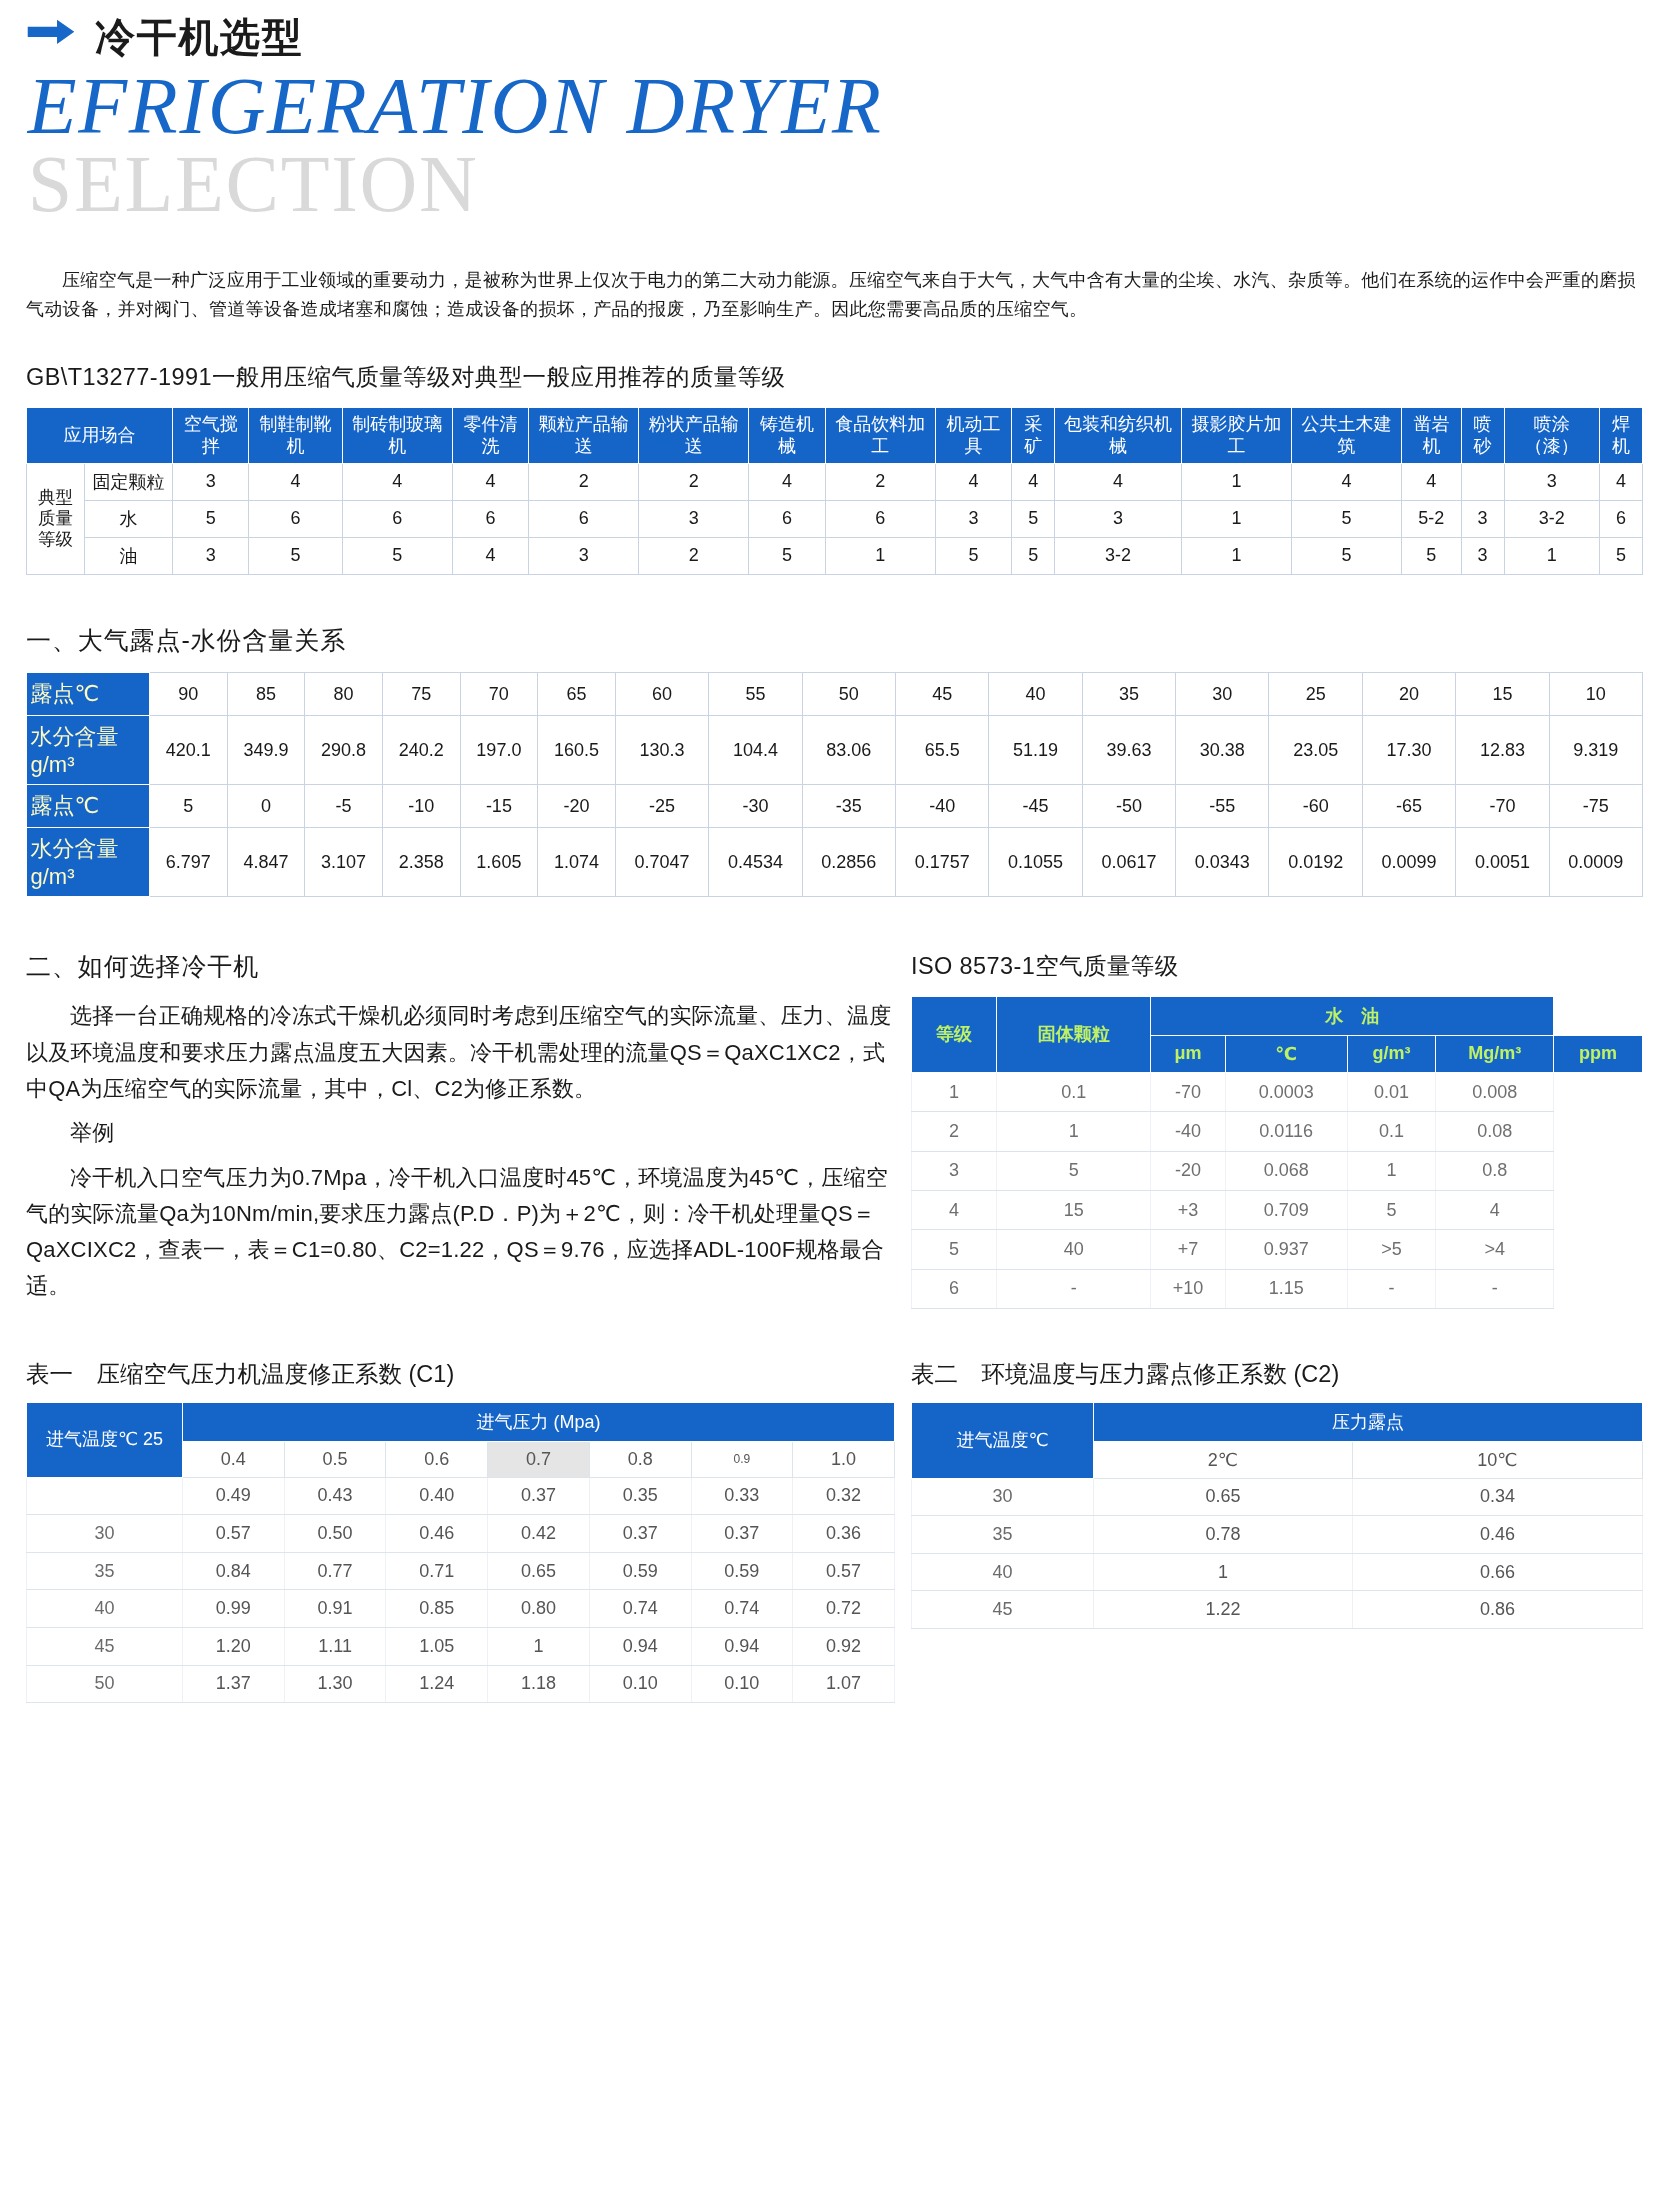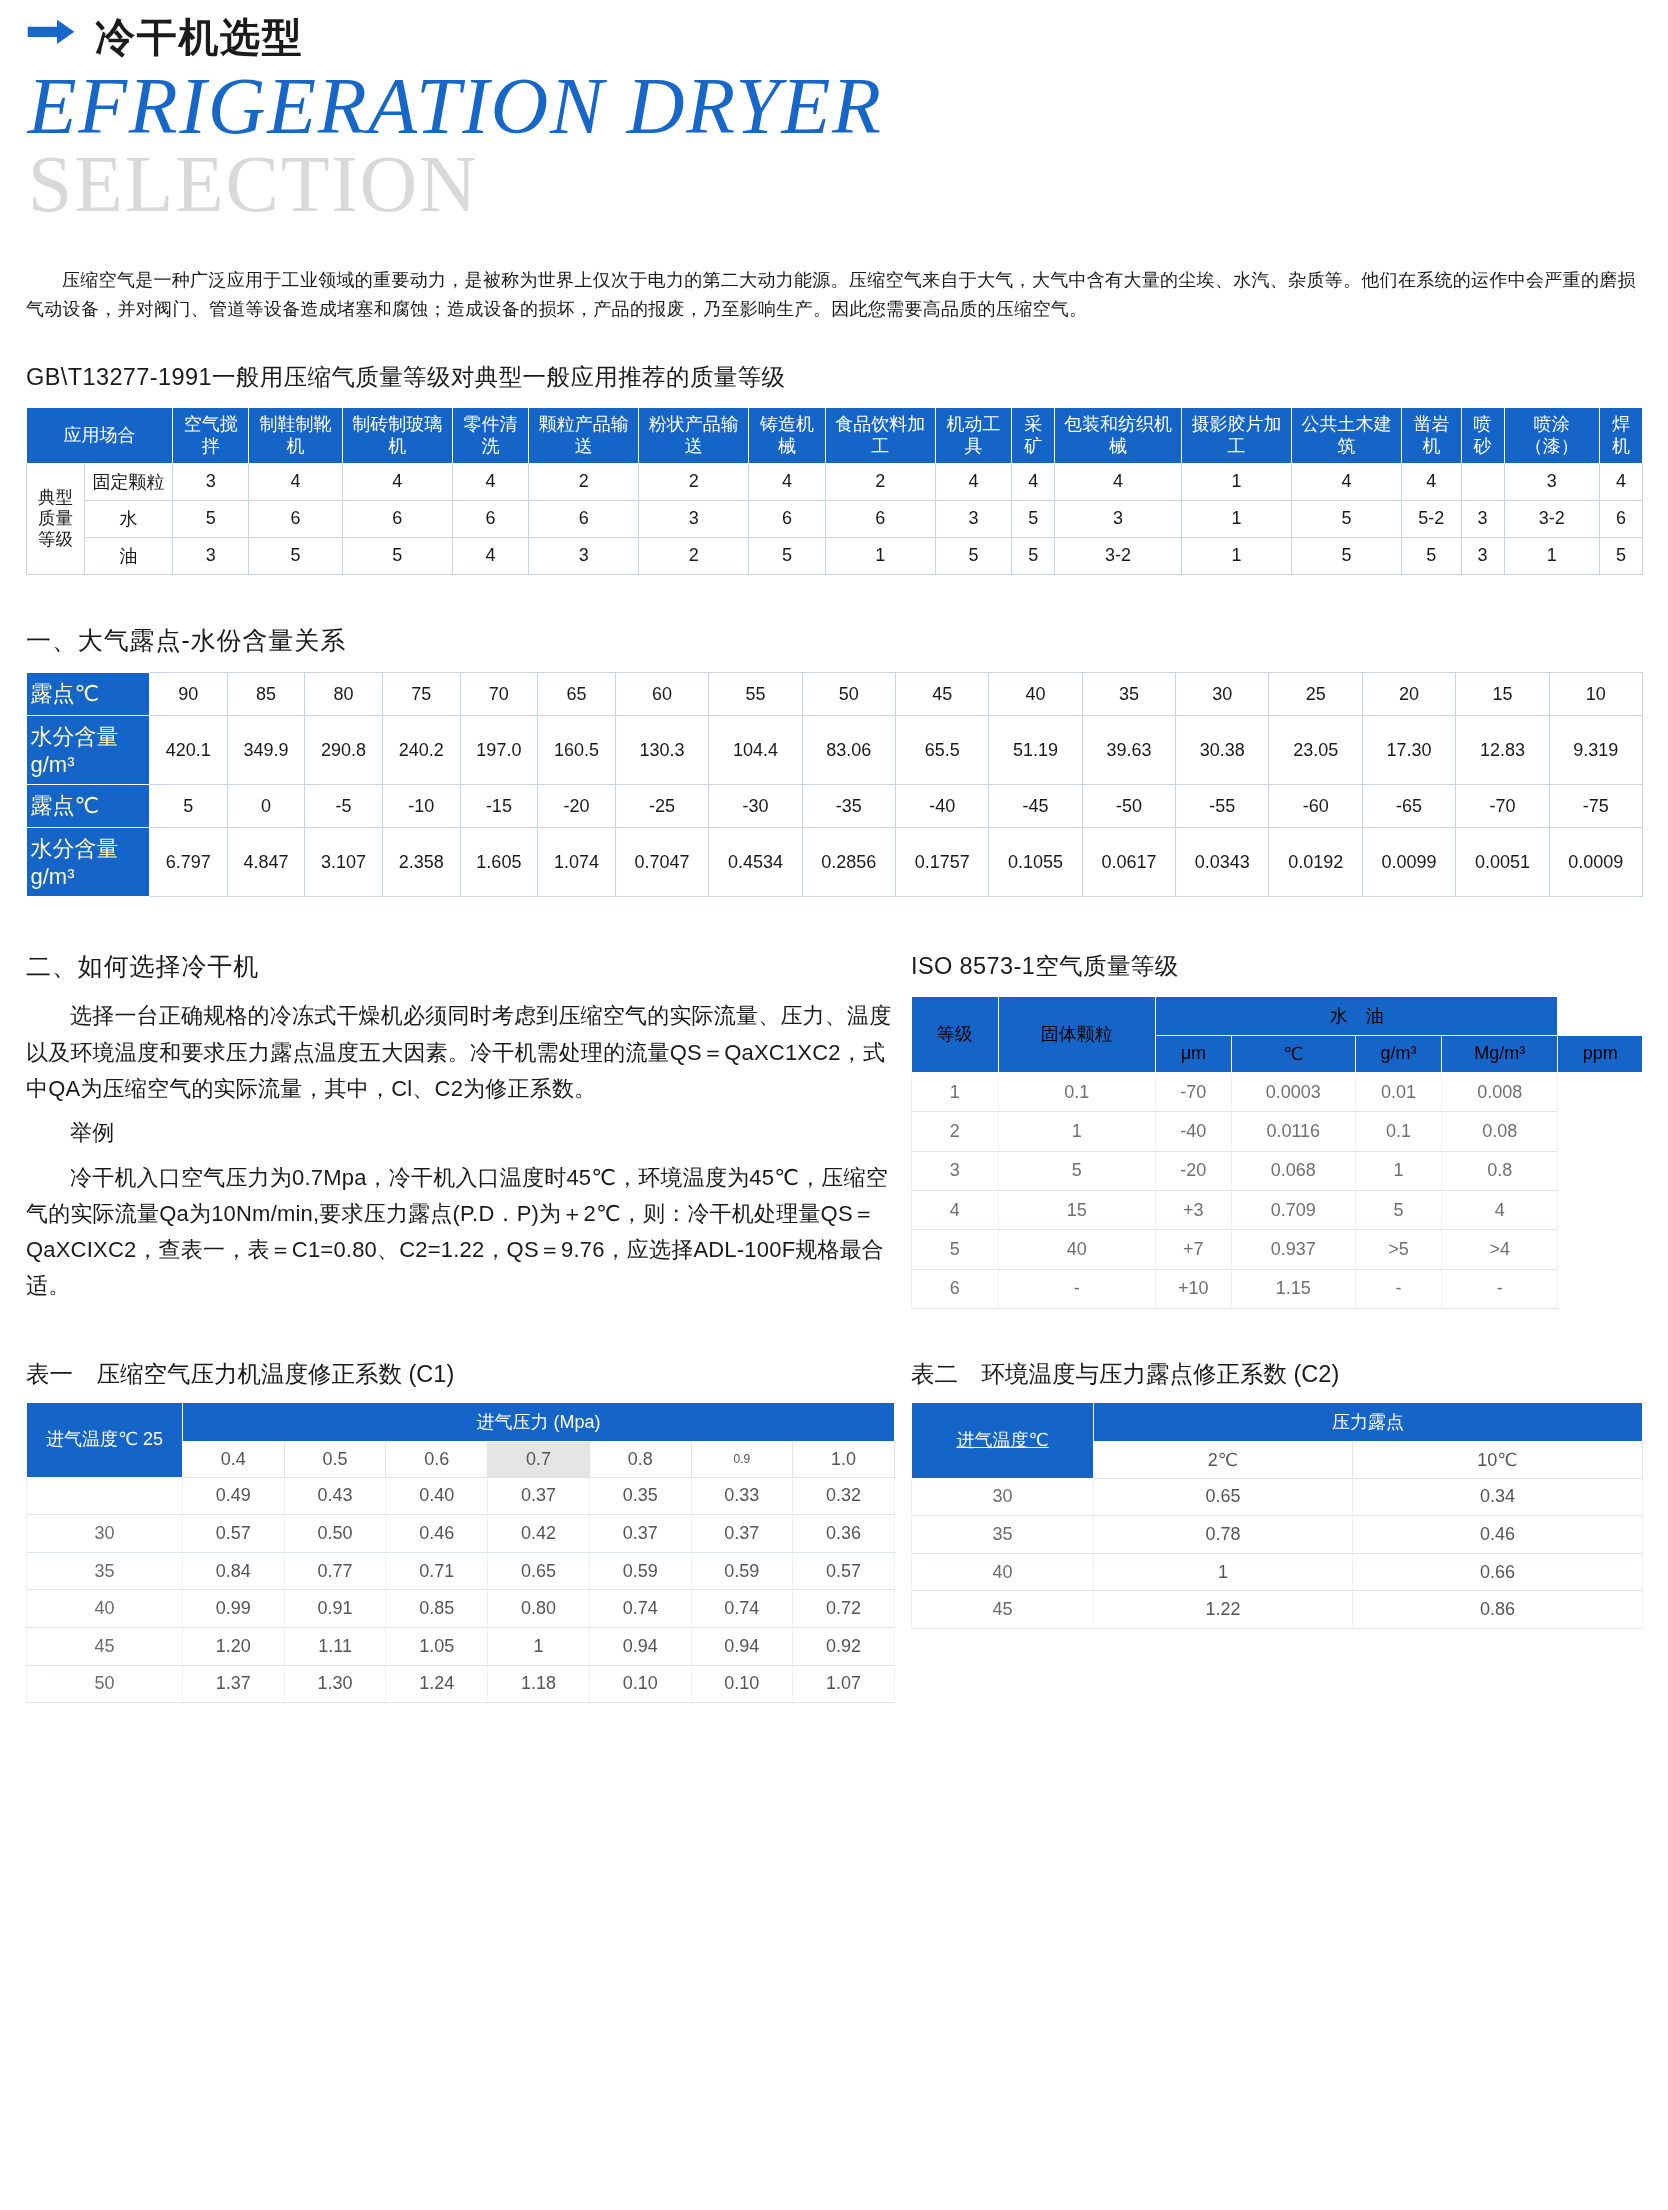--- a/index.html
+++ b/index.html
@@ -149,22 +149,22 @@
     line-height: 1.64;
     text-indent: 2em;
     margin: 8.7px 0 0 0;
     letter-spacing: 0.2px;
   }
 
   
   .iso-table { font-size: 18px; }
   .iso-table th {
     background: #1565c8;
-    color: #000000;
-    font-weight: normal;
+    color: #bef264;
+    font-weight: bold;
     border: 0.9px solid #fff;
     padding: 7px 3.5px;
     text-align: center;
   }
   .iso-table td {
     border-bottom: 0.9px solid #dbe3ec;
     border-left: 0.9px solid #eef2f6;
     border-right: 0.9px solid #eef2f6;
     padding: 8.7px 3.5px;
     text-align: center;
@@ -557,21 +557,21 @@
           </tr>
         </tbody>
       </table>
     </div>
 
     <div class="col-right">
       <div class="tbl-caption">表二　环境温度与压力露点修正系数 (C2)</div>
       <table class="coef-table">
         <thead>
           <tr>
-            <th class="corner" rowspan="2" style="width:174px;text-decoration:underline;">进气温度℃</th>
+            <th class="corner" rowspan="2" style="width:174px;">进气温度℃</th>
             <th colspan="2">压力露点</th>
           </tr>
           <tr>
             <th style="background:#fff;color:#555;border:0.9px solid #dde4ec;font-size:18px;">2℃</th>
             <th style="background:#fff;color:#555;border:0.9px solid #dde4ec;font-size:18px;">10℃</th>
           </tr>
         </thead>
         <tbody>
           <tr>
             <td class="firstcol">30</td>

